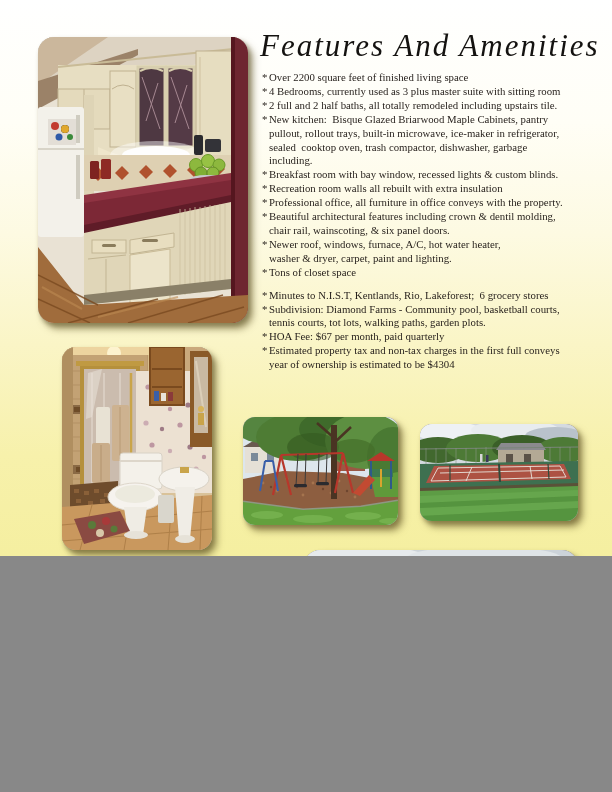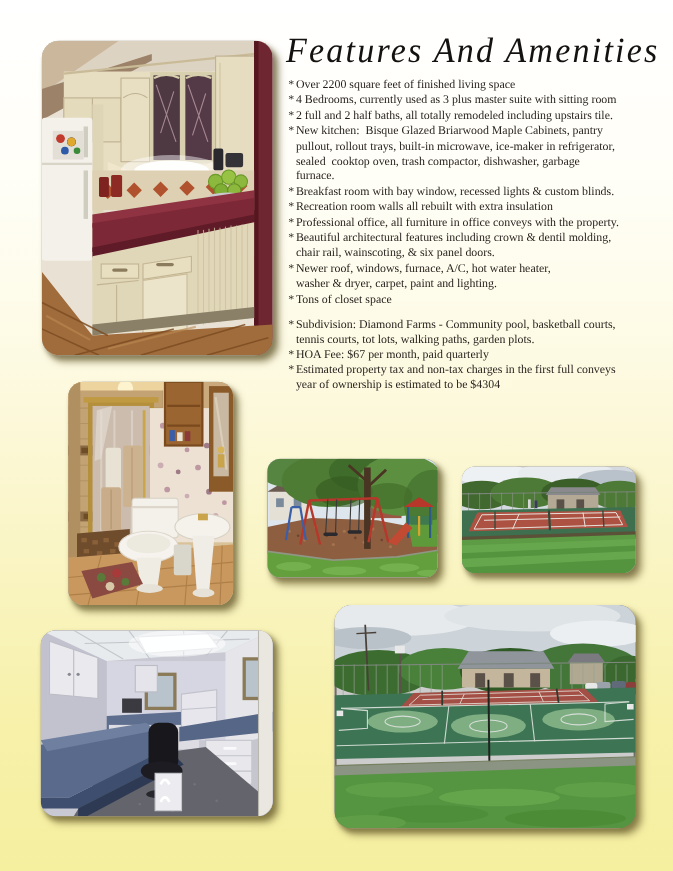--- a/index.html
+++ b/index.html
@@ -1,17 +1,17 @@
 <!DOCTYPE html>
 <html><head>
 <meta charset="utf-8">
 <style>
   html,body{margin:0;padding:0;background:#888;}
   .page{
-    position:relative;width:612px;height:792px;margin:0 auto;overflow:hidden;
+    position:relative;width:612px;height:556px;margin:0 auto;overflow:hidden;
     background:linear-gradient(180deg,#ffffff 0%,#fffef6 22%,#fdfae2 42%,#faf5c6 62%,#f7f1ab 82%,#f5efa0 100%);
     font-family:"Liberation Serif","DejaVu Serif",serif;color:#221d1a;
   }
   .photo{
     position:absolute;overflow:hidden;border-radius:16px;
     box-shadow:5px 6px 7px rgba(95,82,35,.55),2px 3px 4px rgba(70,58,20,.35),inset 0 0 0 2px rgba(40,25,15,.55);
     background:#ccc;
   }
   .photo svg{display:block;width:100%;height:100%;}
   .title{
@@ -129,32 +129,33 @@
 
   <div class="textcol">
     <div class="group1">
 
     <div class="line"><span class="marker">*</span><span>Over 2200 square feet of finished living space</span></div>
         <div class="line"><span class="marker">*</span><span>4 Bedrooms, currently used as 3 plus master suite with sitting room</span></div>
         <div class="line"><span class="marker">*</span><span>2 full and 2 half baths, all totally remodeled including upstairs tile.</span></div>
         <div class="line"><span class="marker">*</span><span>New kitchen:  Bisque Glazed Briarwood Maple Cabinets, pantry</span></div>
         <div class="line"><span class="marker"></span><span>pullout, rollout trays, built-in microwave, ice-maker in refrigerator,</span></div>
         <div class="line"><span class="marker"></span><span>sealed  cooktop oven, trash compactor, dishwasher, garbage</span></div>
-        <div class="line"><span class="marker"></span><span>furnace.</span></div>
+        <div class="line"><span class="marker"></span><span>including.</span></div>
         <div class="line"><span class="marker">*</span><span>Breakfast room with bay window, recessed lights &amp; custom blinds.</span></div>
         <div class="line"><span class="marker">*</span><span>Recreation room walls all rebuilt with extra insulation</span></div>
         <div class="line"><span class="marker">*</span><span>Professional office, all furniture in office conveys with the property.</span></div>
         <div class="line"><span class="marker">*</span><span>Beautiful architectural features including crown &amp; dentil molding,</span></div>
         <div class="line"><span class="marker"></span><span>chair rail, wainscoting, &amp; six panel doors.</span></div>
         <div class="line"><span class="marker">*</span><span>Newer roof, windows, furnace, A/C, hot water heater,</span></div>
         <div class="line"><span class="marker"></span><span>washer &amp; dryer, carpet, paint and lighting.</span></div>
         <div class="line"><span class="marker">*</span><span>Tons of closet space</span></div>
       </div>
     <div class="group2">
 
+        <div class="line"><span class="marker">*</span><span>Minutes to N.I.S.T, Kentlands, Rio, Lakeforest;  6 grocery stores</span></div>
         <div class="line"><span class="marker">*</span><span>Subdivision: Diamond Farms - Community pool, basketball courts,</span></div>
         <div class="line"><span class="marker"></span><span>tennis courts, tot lots, walking paths, garden plots.</span></div>
         <div class="line"><span class="marker">*</span><span>HOA Fee: $67 per month, paid quarterly</span></div>
         <div class="line"><span class="marker">*</span><span>Estimated property tax and non-tax charges in the first full conveys</span></div>
         <div class="line"><span class="marker"></span><span>year of ownership is estimated to be $4304</span></div>
       </div>
   </div>
 
   <div class="photo" style="left:62px;top:347px;width:150px;height:203px;border-radius:14px;">
     <svg viewBox="0 0 150 203">

